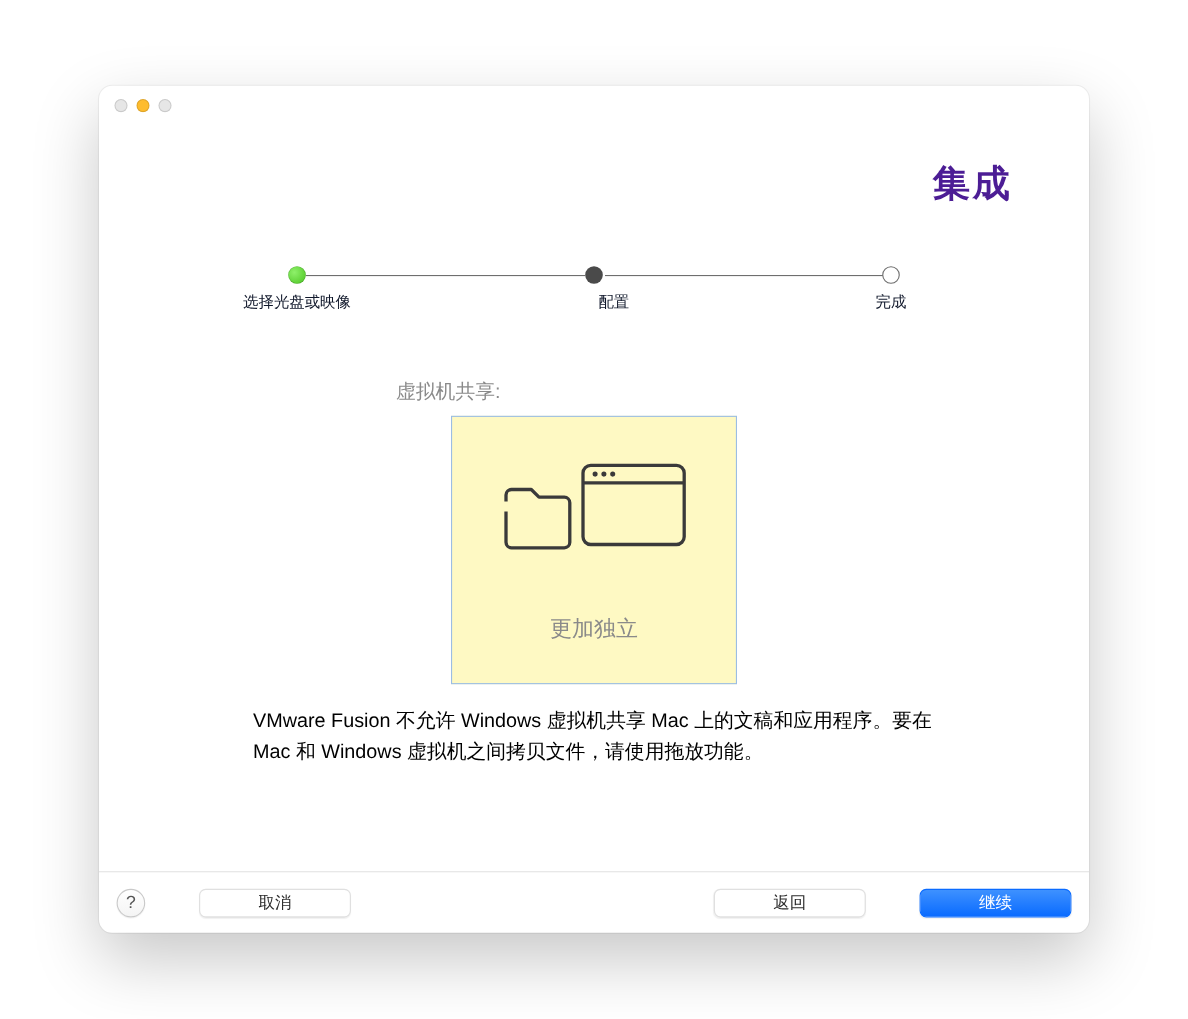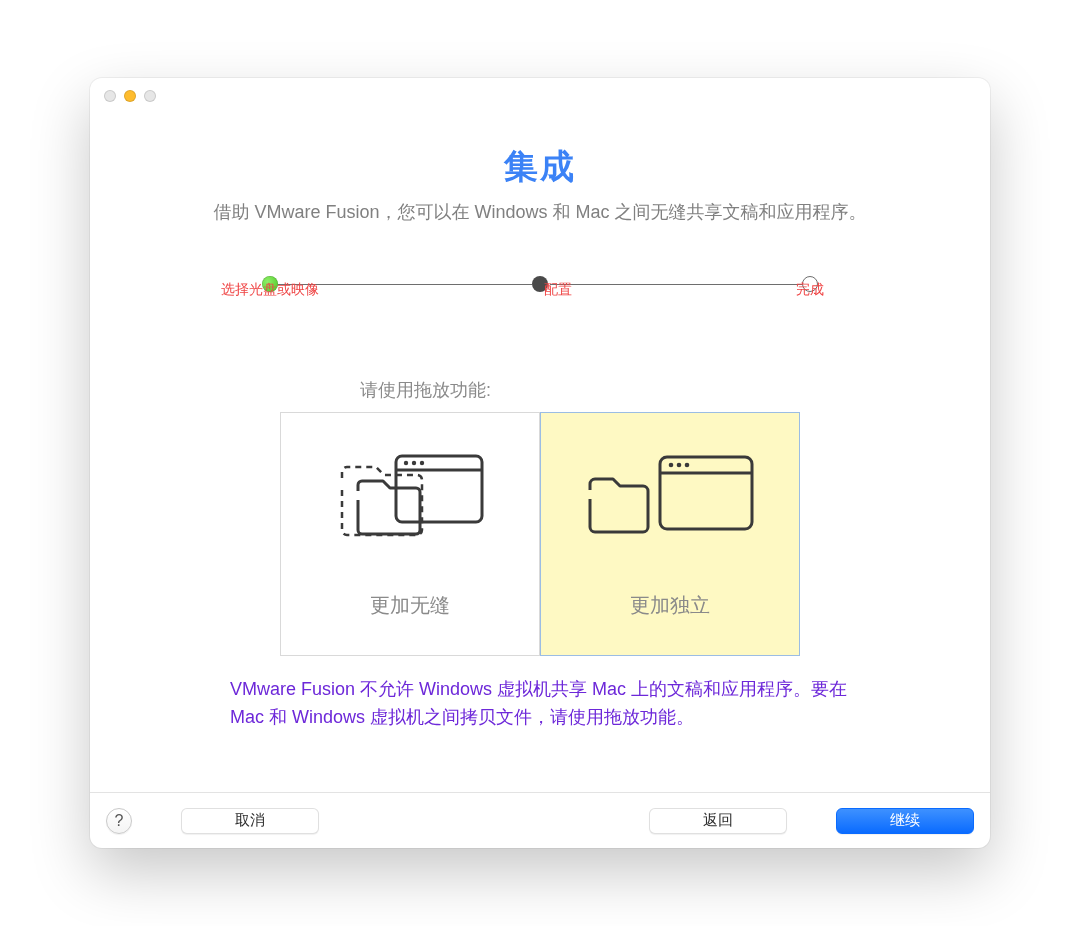--- a/index.html
+++ b/index.html
@@ -38,25 +38,25 @@
     .tl-min { background: #febc2e; }
     .tl-max { background: #e6e6e6; }
 
     .content {
       flex: 1;
       padding: 30px 70px 0 70px;
       display: flex;
       flex-direction: column;
     }
     .page-title {
-      text-align: center;
+      text-align: right;
       font-size: 34px;
       font-weight: 600;
       letter-spacing: 2px;
-      color: #3b82f6;
+      color: #4c1d95;
     }
     .page-subtitle {
       text-align: center;
       margin-top: 10px;
       font-size: 18px;
       color: #808080;
     }
 
     .stepper {
       margin: 52px auto 0 auto;
@@ -76,23 +76,23 @@
       position: absolute;
       top: 0;
       width: 16px; height: 16px;
       border-radius: 50%;
     }
     .step-dot.d1 { left: 2px; background: radial-gradient(circle at 35% 35%, #8ef06a, #49c31e); box-shadow: 0 0 0 0.5px rgba(0,0,0,0.2) inset; }
     .step-dot.d2 { left: 272px; background: #4a4a4a; }
     .step-dot.d3 { left: 542px; background: #fff; border: 1.5px solid #6e6e6e; }
     .step-label {
       position: absolute;
-      top: 5px;
+      top: 24px;
       font-size: 14px;
-      color: #ef4444;
+      color: #0f172a;
       white-space: nowrap;
     }
     .step-label.s1 { left: 10px; transform: translateX(-50%); }
     .step-label.s2 { left: 280px; transform: translateX(-50%); margin-left: 18px; }
     .step-label.s3 { left: 550px; transform: translateX(-50%); }
 
     .section-label {
       margin: 54px 0 10px 200px;
       font-size: 18px;
       color: #8a8a8a;
@@ -132,21 +132,21 @@
       height: 100px;
       display: flex;
       align-items: center;
       justify-content: center;
     }
 
     .desc {
       margin: 20px 70px 0 70px;
       font-size: 18px;
       line-height: 1.55;
-      color: #6d28d9;
+      color: #000000;
     }
 
     .footer {
       height: 56px;
       border-top: 1px solid #e3e3e3;
       display: flex;
       align-items: center;
       padding: 0 16px;
       gap: 10px;
     }
@@ -190,56 +190,35 @@
 <div class="window">
 
   <div class="titlebar">
     <div class="tl-dot tl-close"></div>
     <div class="tl-dot tl-min"></div>
     <div class="tl-dot tl-max"></div>
   </div>
 
   <div class="content">
     <div class="page-title">集成</div>
-    <div class="page-subtitle">借助 VMware Fusion，您可以在 Windows 和 Mac 之间无缝共享文稿和应用程序。</div>
 
     <div class="stepper">
       <div class="step-line l1"></div>
       <div class="step-line l2"></div>
       <div class="step-dot d1"></div>
       <div class="step-dot d2"></div>
       <div class="step-dot d3"></div>
       <div class="step-label s1">选择光盘或映像</div>
       <div class="step-label s2">配置</div>
       <div class="step-label s3">完成</div>
     </div>
 
-    <div class="section-label">请使用拖放功能:</div>
+    <div class="section-label">虚拟机共享:</div>
 
     <div class="choice-row">
-      <div class="choice-card">
-        <div class="icon-holder">
-          <svg width="160" height="96" viewBox="0 0 160 96">
-            <g fill="none" stroke="#3a3a3a" stroke-width="3" stroke-linejoin="round">
-              <rect x="66" y="8" width="86" height="66" rx="6"></rect>
-              <line x1="66" y1="22" x2="152" y2="22"></line>
-              <circle cx="76" cy="15" r="2.2" fill="#3a3a3a" stroke="none"></circle>
-              <circle cx="84" cy="15" r="2.2" fill="#3a3a3a" stroke="none"></circle>
-              <circle cx="92" cy="15" r="2.2" fill="#3a3a3a" stroke="none"></circle>
-            </g>
-            <g fill="none" stroke="#3a3a3a" stroke-width="2.5" stroke-dasharray="6 5" stroke-linejoin="round">
-              <path d="M12 42 v40 a5 5 0 0 0 5 5 h70 a5 5 0 0 0 5-5 V32 a5 5 0 0 0 -5-5 H54 l-8 -8 H17 a5 5 0 0 0 -5 5 v8"></path>
-            </g>
-            <g fill="none" stroke="#3a3a3a" stroke-width="3" stroke-linejoin="round">
-              <path d="M28 52 v30 a4 4 0 0 0 4 4 h54 a4 4 0 0 0 4-4 V44 a4 4 0 0 0 -4-4 H60 l-7 -7 H32 a4 4 0 0 0 -4 4 v6"></path>
-            </g>
-          </svg>
-        </div>
-        <div class="card-label">更加无缝</div>
-      </div>
 
       <div class="choice-card selected">
         <div class="icon-holder">
           <svg width="176" height="90" viewBox="0 0 176 90">
             <g fill="none" stroke="#3a3a3a" stroke-width="3" stroke-linejoin="round">
               <rect x="78" y="6" width="92" height="72" rx="7"></rect>
               <line x1="78" y1="22" x2="170" y2="22"></line>
               <circle cx="89" cy="14" r="2.3" fill="#3a3a3a" stroke="none"></circle>
               <circle cx="97" cy="14" r="2.3" fill="#3a3a3a" stroke="none"></circle>
               <circle cx="105" cy="14" r="2.3" fill="#3a3a3a" stroke="none"></circle>

